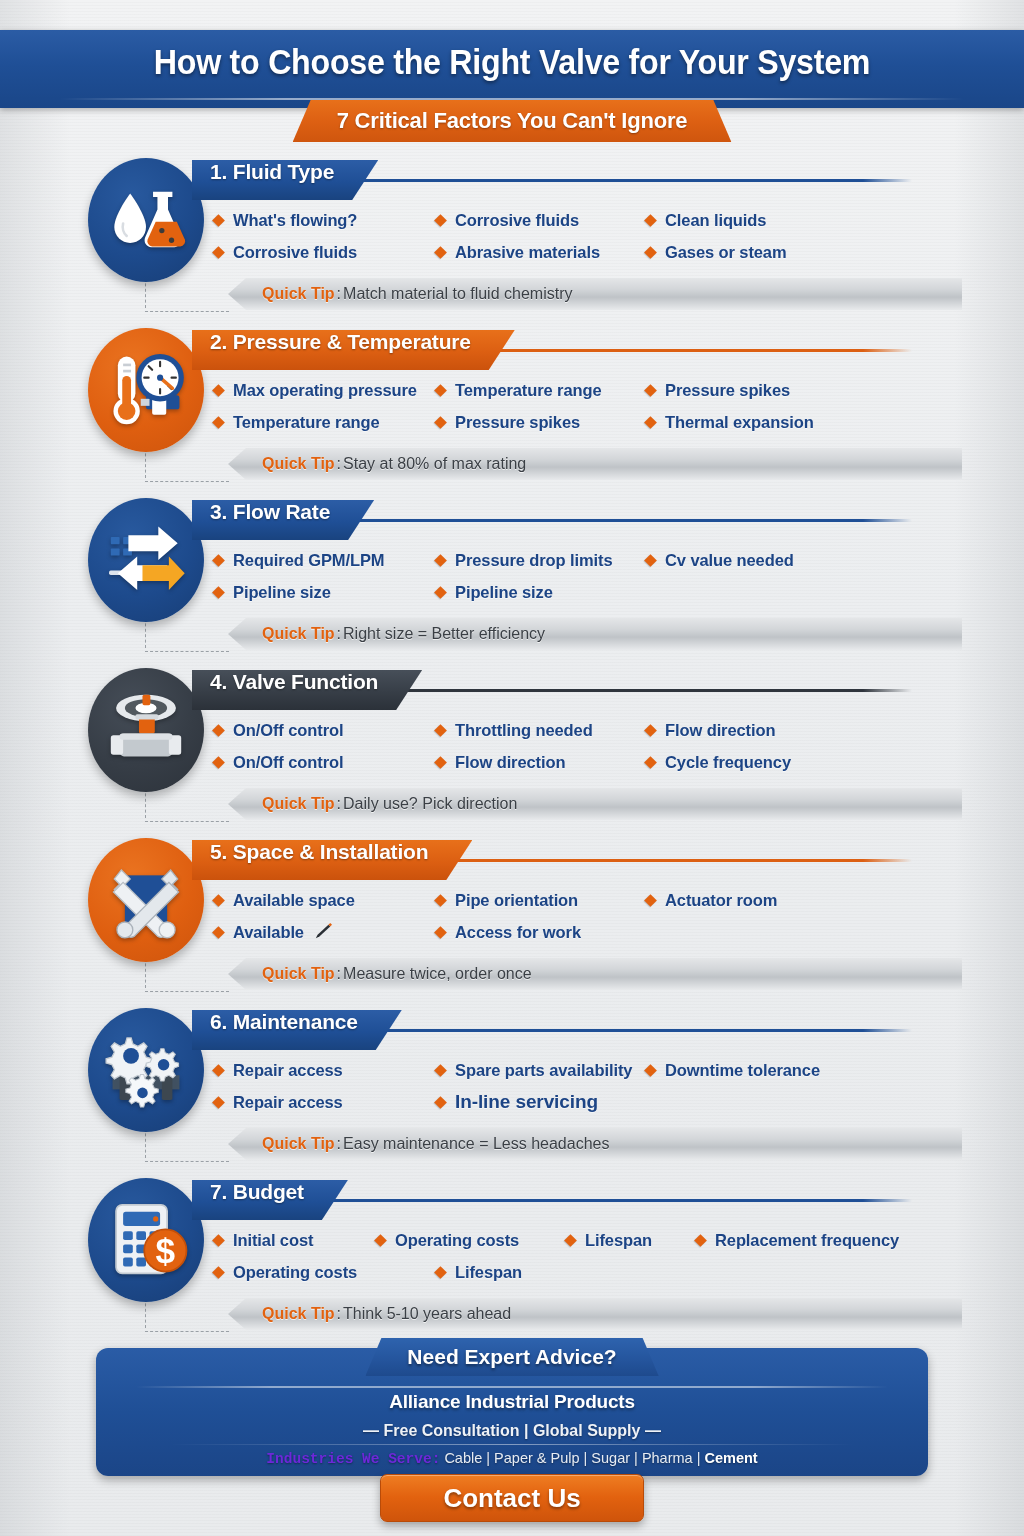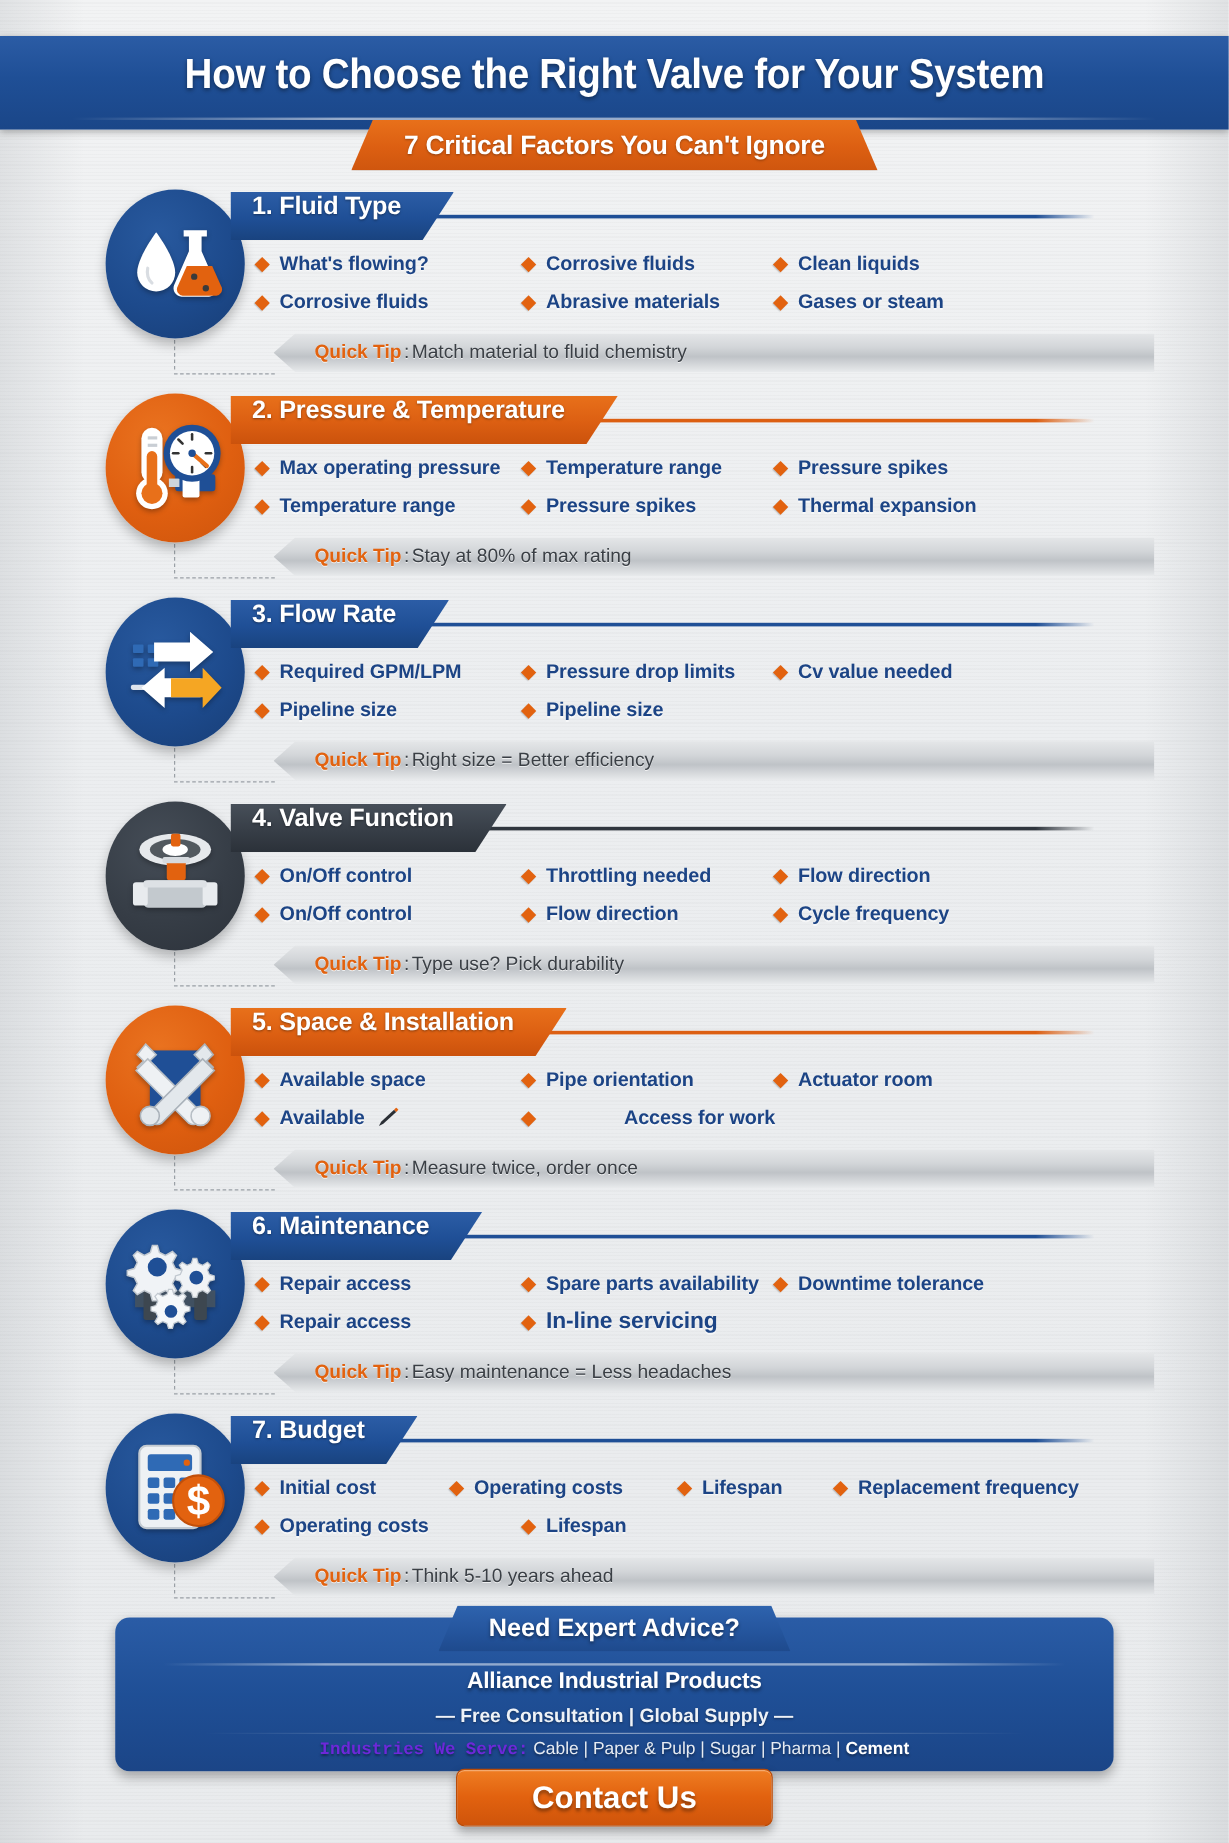--- a/index.html
+++ b/index.html
@@ -423,21 +423,21 @@
           </div>
         </div>
       </div>
       <div class="connector">
         <div class="v"></div>
         <div class="h"></div>
       </div>
       <div class="tip">
         <span class="lbl">Quick Tip</span>
         <span class="txt">:</span>
-        <span class="txt"> Type use? Pick durability</span>
+        <span class="txt"> Daily use? Pick direction</span>
       </div>
     </div>
     <div class="section">
       <div class="badge orange">
         <span>
     <svg class="icon-svg" viewBox="0 0 100 100">
       <rect x="26" y="22" width="48" height="56" fill="#1f4f96"></rect>
       <g fill="#eef1f4" stroke="#b7bec5" stroke-width="1.5">
         <path d="M20 16 l10 10 -6 6 6 6 -9 9 -9-9 6-6 -6-6z" transform="translate(2,0)"></path>
         <path d="M24 30 L74 80 a8 8 0 0 1-11 11 L13 41 z"></path>
@@ -470,21 +470,21 @@
         </div>
         <div class="brow">
           <div class="bitem" style="width: 222px;">
             <span class="bdot"></span>
             <span class="btext">Available</span>
             <span><svg class="pencil-mark" viewBox="0 0 24 20">
   <path d="M4 17 L8 15 L20 4 L18 2 L6 13 Z" fill="#2a2f35"></path>
   <path d="M18 2 L20 4 L22 2 L20 0 Z" fill="#e2620f"></path>
 </svg></span>
           </div>
-          <div class="bitem" style="width: 210px; justify-content: space-between;">
+          <div class="bitem" style="width: 210px;">
             <span class="bdot"></span>
             <span class="btext">Access for work</span>
           </div>
         </div>
       </div>
       <div class="connector">
         <div class="v"></div>
         <div class="h"></div>
       </div>
       <div class="tip">

